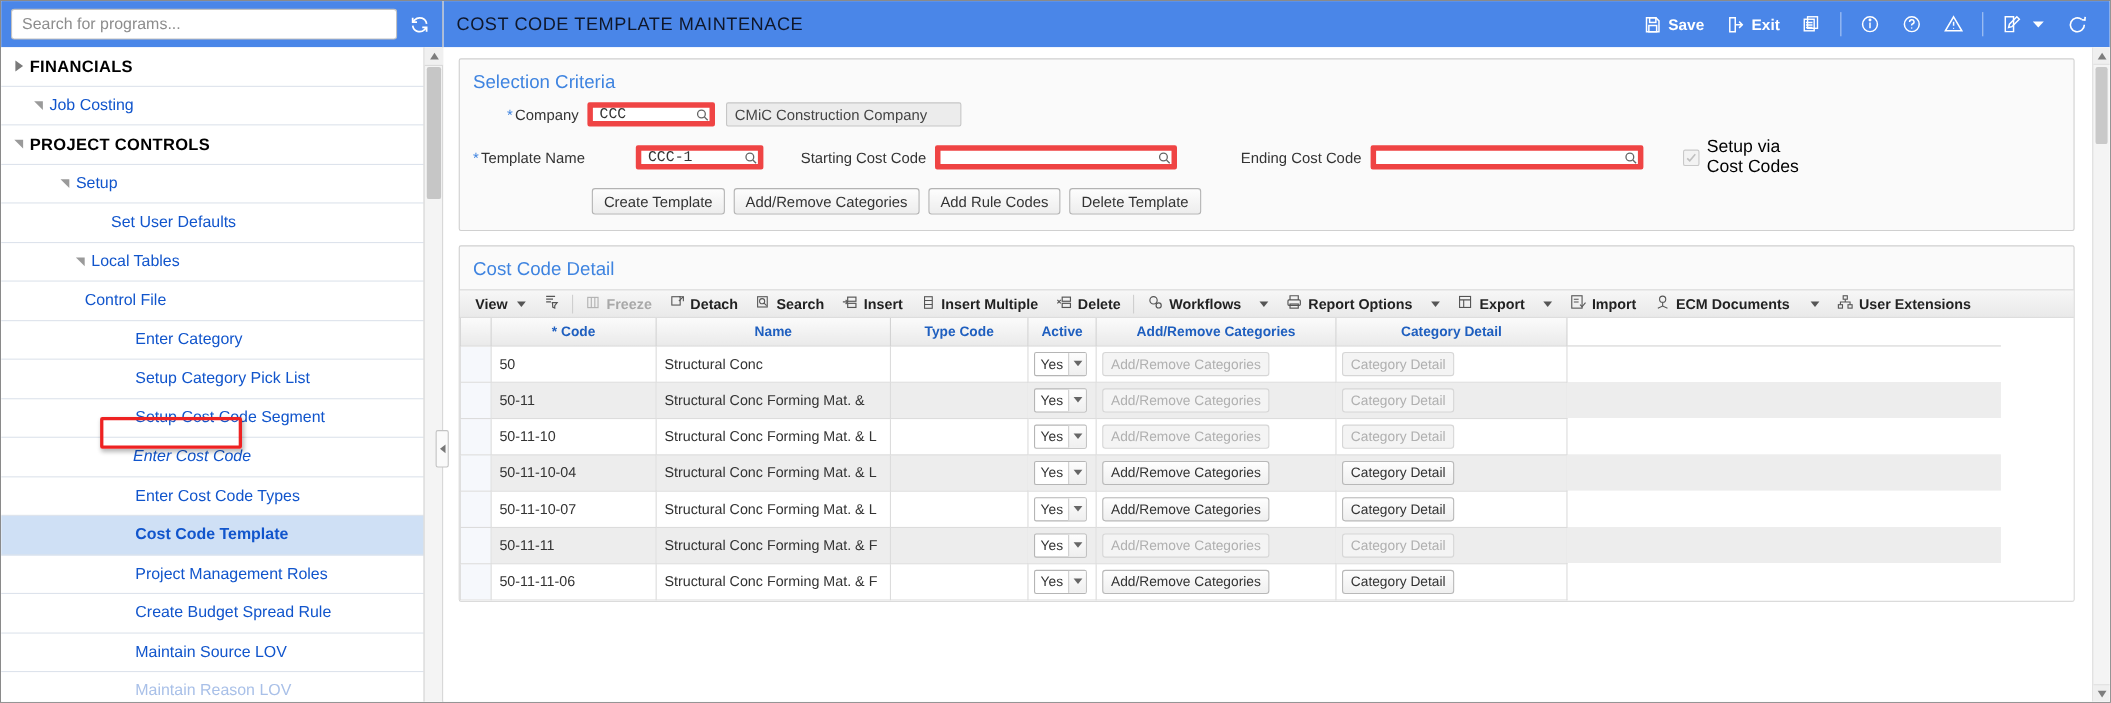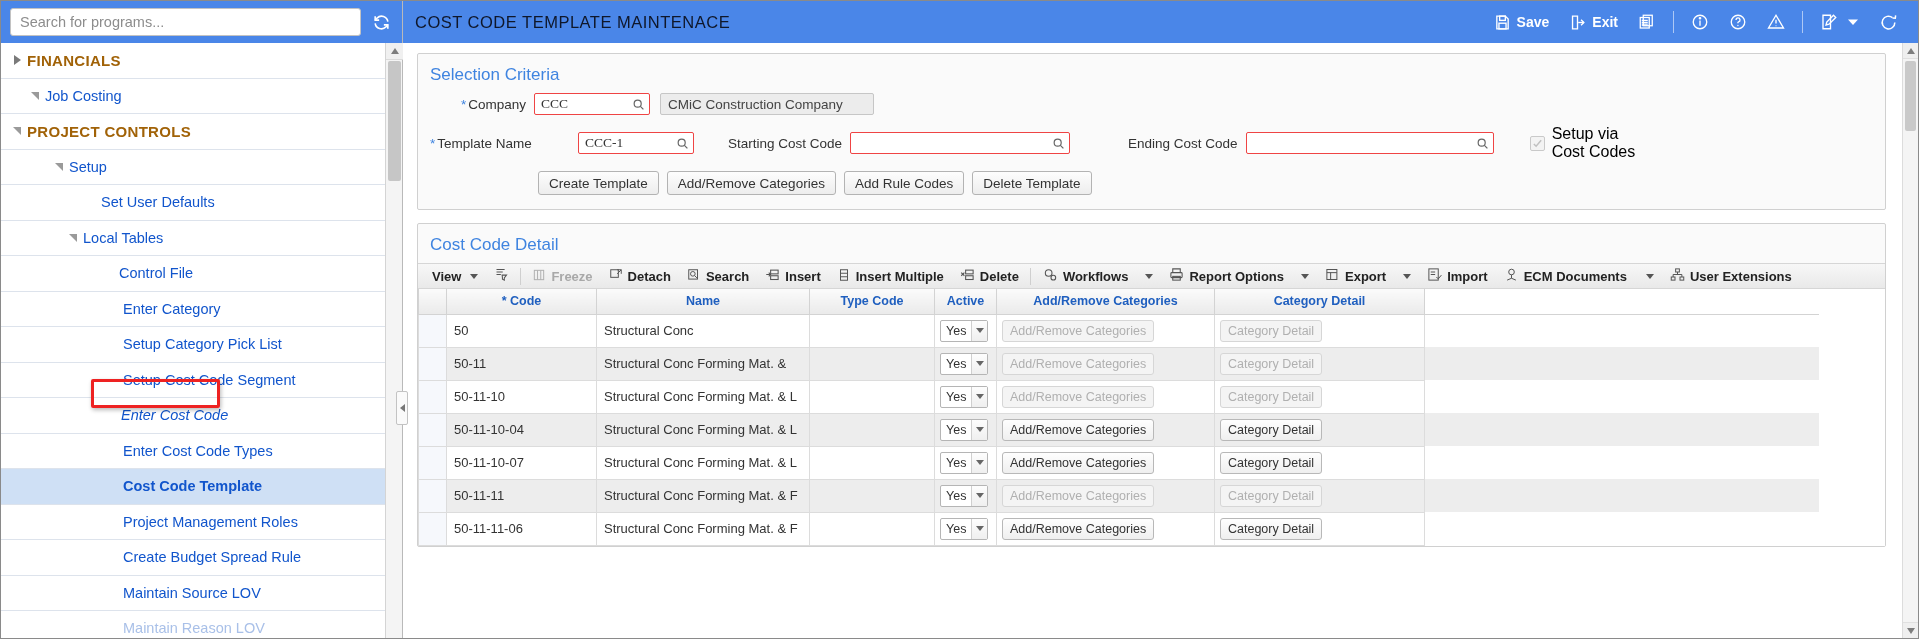--- a/index.html
+++ b/index.html
@@ -69,21 +69,21 @@
     border-bottom: 1px solid #dde3ec;
     font-size: 14.5px;
     color: #1155cc;
     cursor: pointer;
     position: relative;
     white-space: nowrap;
   }
   .nav-item.top {
     font-weight: bold;
     font-size: 15px;
-    color: #a16207;
+    color: #000000;
     letter-spacing: 0.3px;
   }
   .nav-item.selected {
     background: #cfe0f5;
   }
   .nav-item.faded { color: #a9c0e8; }
   .nav-item .tri {
     width: 20px;
     display: inline-flex;
     justify-content: center;
@@ -248,24 +248,24 @@
     white-space: nowrap;
   }
   .req-star { color: #3f84e0; margin-right: 2px; }
   .lov {
     position: relative;
     display: inline-flex;
     align-items: center;
   }
   .lov input {
     height: 22px;
-    border: 1px solid #ef4444;
+    border: 5px solid #ef4444;
     border-radius: 2px;
     font-size: 13.5px;
-    font-family: Liberation Serif, serif;
+    font-family: Liberation Mono, monospace;
     color: #333;
     padding: 0 22px 0 6px;
     background: #fff;
     outline: none;
   }
   .lov .mag {
     position: absolute;
     right: 5px;
     display: flex;
     align-items: center;
@@ -508,21 +508,21 @@
         <span class="nav-label">Set User Defaults</span>
       </div>
 
       <div class="nav-item" style="padding-left:62px;">
         <span class="tri">
             <i class="tri-down"></i>
           </span>
         <span class="nav-label">Local Tables</span>
       </div>
 
-      <div class="nav-item" style="padding-left:118px;">
+      <div class="nav-item" style="padding-left:76px;">
         <span class="nav-label">Control File</span>
       </div>
       <div class="nav-item" style="padding-left:122px;">
         <span class="nav-label">Enter Category</span>
       </div>
       <div class="nav-item" style="padding-left:122px;">
         <span class="nav-label">Setup Category Pick List</span>
       </div>
       <div class="nav-item" style="padding-left:122px;">
         <span class="nav-label">Setup Cost Code Segment</span>

